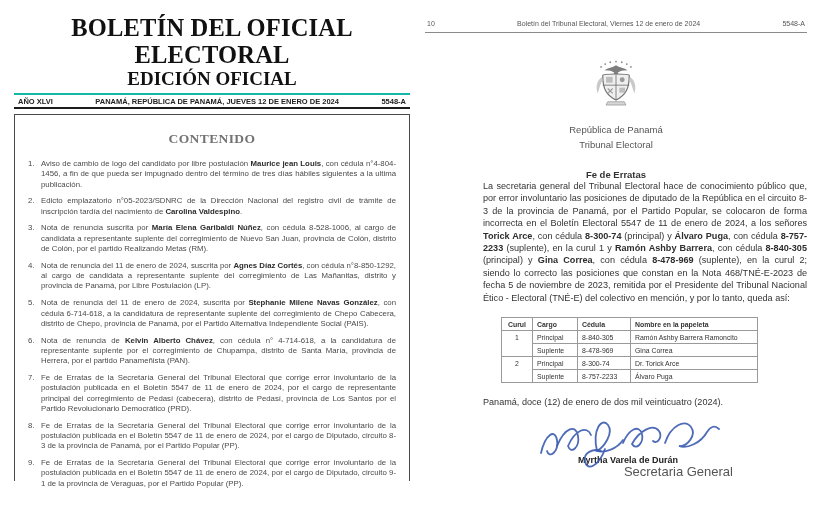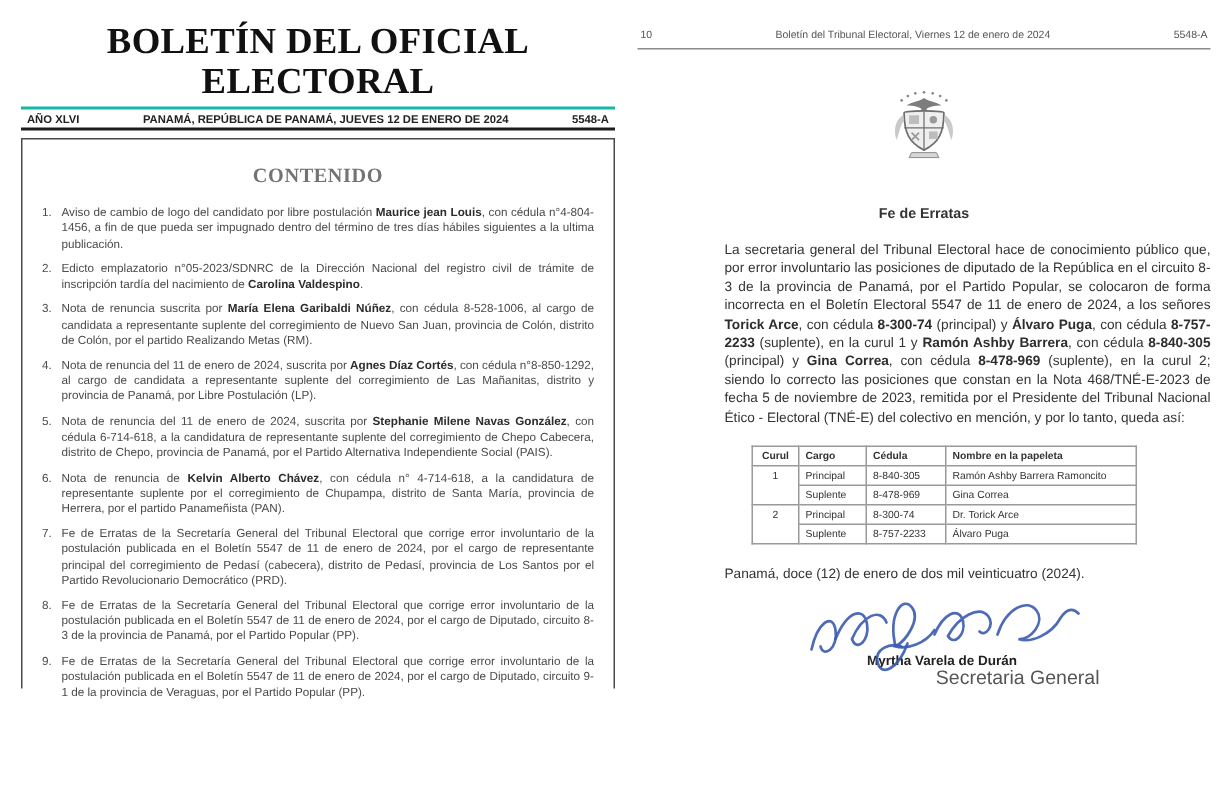--- a/index.html
+++ b/index.html
@@ -26,21 +26,21 @@
   
   .page-right{position:absolute;left:425px;top:6px;width:382px;}
   .rp-header{display:flex;justify-content:space-between;align-items:flex-end;
              padding:14px 2px 5px 2px;border-bottom:1px solid #8a8a8a;
              font-size:7px;color:#555;}
   .rp-header .rh-center{flex:1;text-align:center;}
   .rp-seal{margin-top:24px;text-align:center;}
   .seal-caption{margin-top:4px;font-size:9.5px;line-height:14.5px;color:#555;text-align:center;}
   .fe-title{margin-top:17px;text-align:center;font-size:9.5px;font-weight:700;color:#333;}
   .rp-body{margin-left:58px;width:324px;}
-  .fe-paragraph{margin-top:12px;font-size:9.1px;line-height:12.4px;color:#333;text-align:justify;}
+  .fe-paragraph{margin-top:0;font-size:9.1px;line-height:12.4px;color:#333;text-align:justify;}
   .erratas-table{margin:13px 0 0 18px;border-collapse:collapse;font-size:6.9px;color:#333;}
   .erratas-table th,.erratas-table td{border:1px solid #9a9a9a;padding:1.5px 4px;
       text-align:left;vertical-align:top;line-height:9px;}
   .erratas-table th{font-weight:700;}
   .erratas-table .col-curul{width:22px;text-align:center;}
   .erratas-table .col-cargo{width:36px;}
   .erratas-table .col-cedula{width:44px;}
   .erratas-table .col-nombre{width:118px;}
   .date-line{margin-top:14px;font-size:9.1px;color:#333;}
   .sig-block{position:relative;margin:18px 0 0 40px;width:210px;text-align:center;}
@@ -50,20 +50,21 @@
   .sig-svg path{stroke:var(--sig-ink,#3b5bb0);stroke-width:1.8;fill:none;
       stroke-linecap:round;opacity:.9;}
 </style>
 </head>
 <body>
 
 <div class="canvas">
 
   <section class="page-left">
     <h1 class="lp-title">BOLETÍN DEL OFICIAL ELECTORAL</h1>
+    <h2 class="lp-subtitle">EDICIÓN OFICIAL</h2>
 
     <div class="masthead">
       <span>AÑO XLVI</span>
       <span class="mh-center">PANAMÁ,  REPÚBLICA DE PANAMÁ, JUEVES 12 DE ENERO DE 2024</span>
       <span>5548-A</span>
     </div>
 
     <div class="content-box">
       <h3 class="contents-heading">CONTENIDO</h3>
 
@@ -136,20 +137,24 @@
           <rect x="34" y="37" width="7" height="6" fill="#bdbdbd"></rect>
           <circle cx="37.5" cy="27.5" r="3" fill="#9a9a9a"></circle>
           <path d="M20 38 L26 44 M26 38 L20 44" stroke="#9a9a9a" stroke-width="1.4"></path>
 
           <path d="M13 24 C7 28 5 36 8 44 C10 38 11 32 14 28 Z" fill="#c9c9c9"></path>
           <path d="M47 24 C53 28 55 36 52 44 C50 38 49 32 46 28 Z" fill="#c9c9c9"></path>
 
           <path d="M20 54 L40 54 L42 58 L18 58 Z" fill="#d6d6d6" stroke="#8a8a8a" stroke-width="0.8"></path>
         </svg>
       </span>
+      <div class="seal-caption">
+        <div>República de Panamá</div>
+        <div>Tribunal Electoral</div>
+      </div>
     </div>
 
     <div class="fe-title">Fe de Erratas</div>
 
     <div class="rp-body">
       <p class="fe-paragraph"><span>La secretaria general del Tribunal Electoral hace de conocimiento público que, por error involuntario las posiciones de diputado de la República en el circuito 8-3 de la provincia de Panamá, por el Partido Popular, se colocaron de forma incorrecta en el Boletín Electoral 5547 de 11 de enero de 2024, a los señores </span><span class="run-b">Torick Arce</span><span>, con cédula </span><span class="run-b">8-300-74</span><span> (principal) y </span><span class="run-b">Álvaro Puga</span><span>, con cédula </span><span class="run-b">8-757-2233</span><span> (suplente), en la curul 1 y </span><span class="run-b">Ramón Ashby Barrera</span><span>, con cédula </span><span class="run-b">8-840-305</span><span> (principal) y </span><span class="run-b">Gina Correa</span><span>, con cédula </span><span class="run-b">8-478-969</span><span> (suplente), en la curul 2; siendo lo correcto las posiciones que constan en la Nota 468/TNÉ-E-2023 de fecha 5 de noviembre de 2023, remitida por el Presidente del Tribunal Nacional Ético - Electoral (TNÉ-E) del colectivo en mención, y por lo tanto, queda así:</span></p>
 
       <table class="erratas-table">
         <thead>
           <tr>

